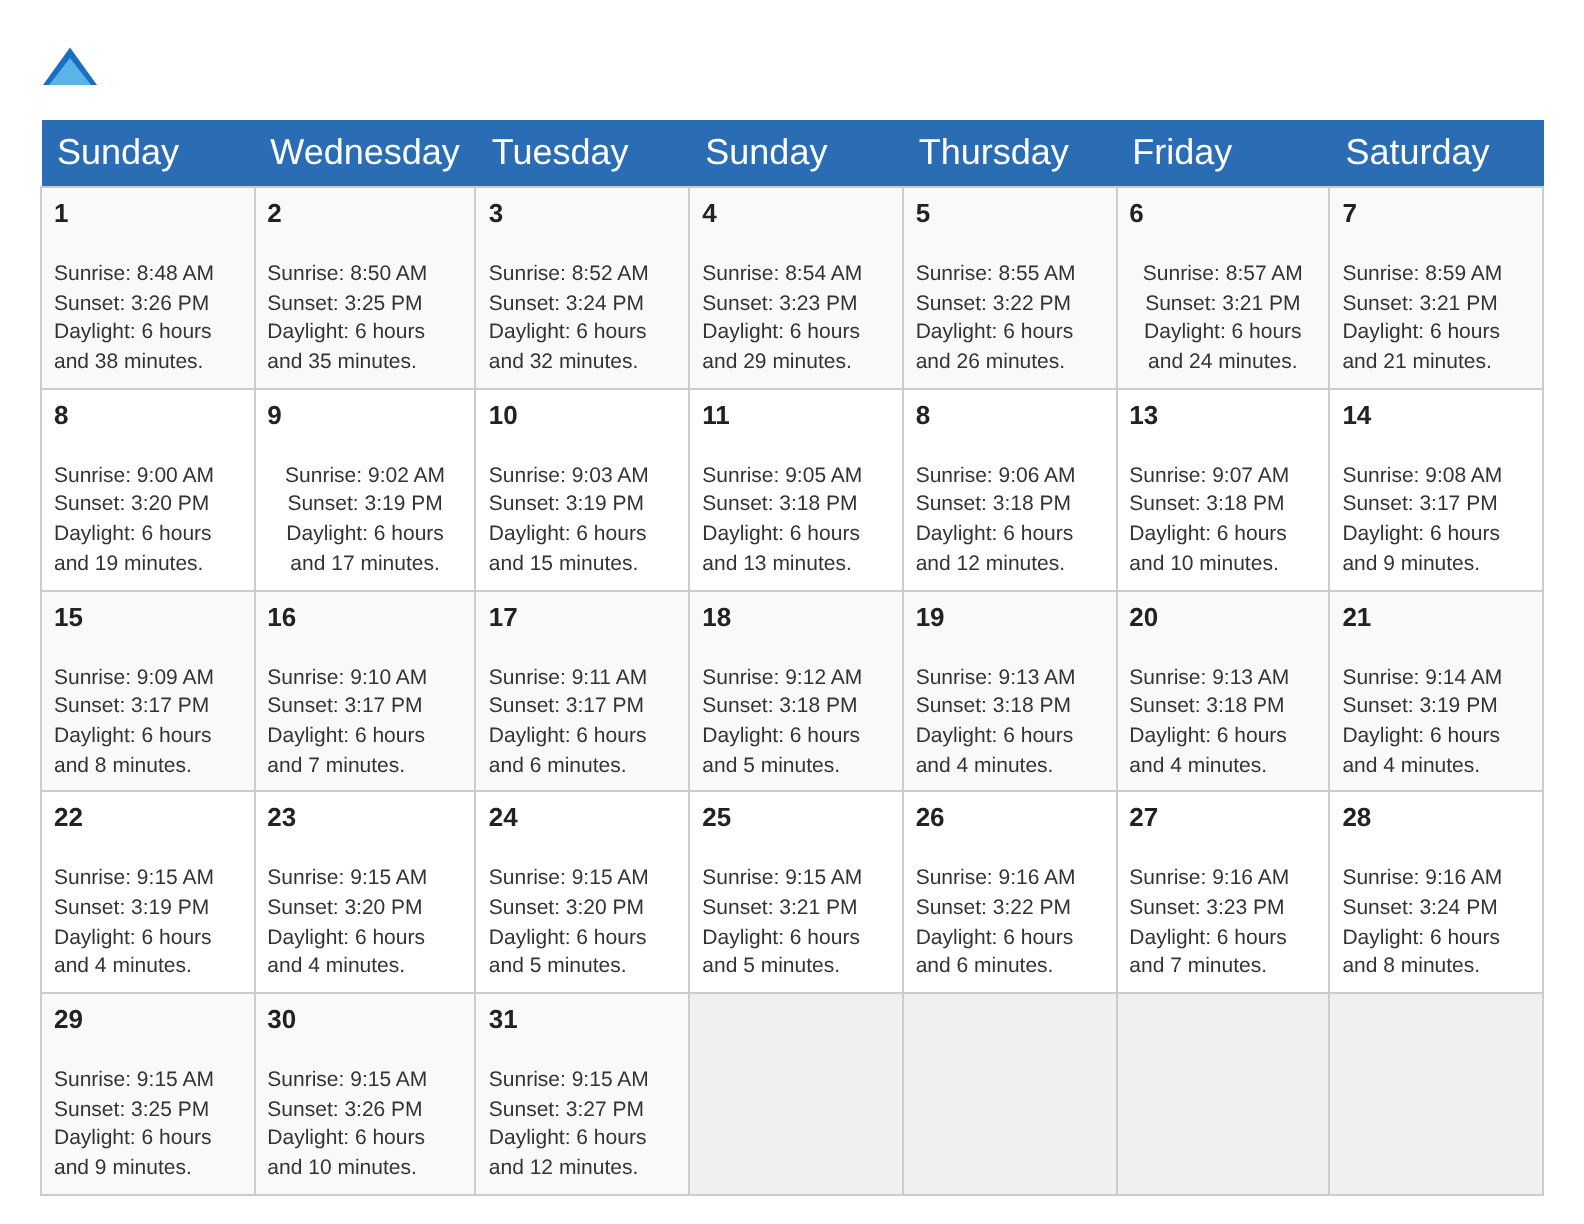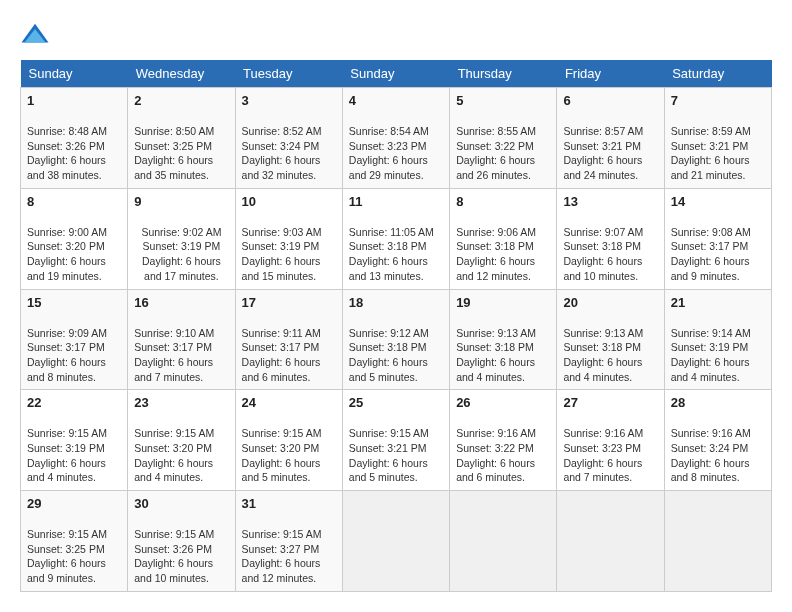--- a/index.html
+++ b/index.html
@@ -49,21 +49,21 @@
     .calendar {
       width: 100%;
       border-collapse: collapse;
       font-size: 11px;
     }
     .calendar th {
       background: #2a6db5;
       color: #fff;
       text-align: left;
       padding: 6px 8px;
-      font-size: 13px;
+      font-size: 18px;
       font-weight: normal;
     }
     .calendar td {
       border: 1px solid #ccc;
       vertical-align: top;
       padding: 5px 6px;
       width: 107px;
       min-height: 80px;
       background: #fff;
     }
@@ -149,21 +149,21 @@
 Daylight: 6 hours and 29 minutes.</div>
         </td>
         <td>
           <span class="day-num">5</span>
           <div class="day-info" style="white-space: pre-line;">Sunrise: 8:55 AM
 Sunset: 3:22 PM
 Daylight: 6 hours and 26 minutes.</div>
         </td>
         <td>
           <span class="day-num">6</span>
-          <div class="day-info" style="white-space: pre-line;">Sunrise: 8:57 AM
+          <div class="day-info" style="white-space: pre-line; text-align: center;">Sunrise: 8:57 AM
 Sunset: 3:21 PM
 Daylight: 6 hours and 24 minutes.</div>
         </td>
         <td>
           <span class="day-num">7</span>
           <div class="day-info" style="white-space: pre-line;">Sunrise: 8:59 AM
 Sunset: 3:21 PM
 Daylight: 6 hours and 21 minutes.</div>
         </td>
       </tr>
@@ -181,21 +181,21 @@
 Daylight: 6 hours and 17 minutes.</div>
         </td>
         <td>
           <span class="day-num">10</span>
           <div class="day-info" style="white-space: pre-line;">Sunrise: 9:03 AM
 Sunset: 3:19 PM
 Daylight: 6 hours and 15 minutes.</div>
         </td>
         <td>
           <span class="day-num">11</span>
-          <div class="day-info" style="white-space: pre-line;">Sunrise: 11:05 AM
+          <div class="day-info" style="white-space: pre-line;">Sunrise: 9:05 AM
 Sunset: 3:18 PM
 Daylight: 6 hours and 13 minutes.</div>
         </td>
         <td>
           <span class="day-num">8</span>
           <div class="day-info" style="white-space: pre-line;">Sunrise: 9:06 AM
 Sunset: 3:18 PM
 Daylight: 6 hours and 12 minutes.</div>
         </td>
         <td>

